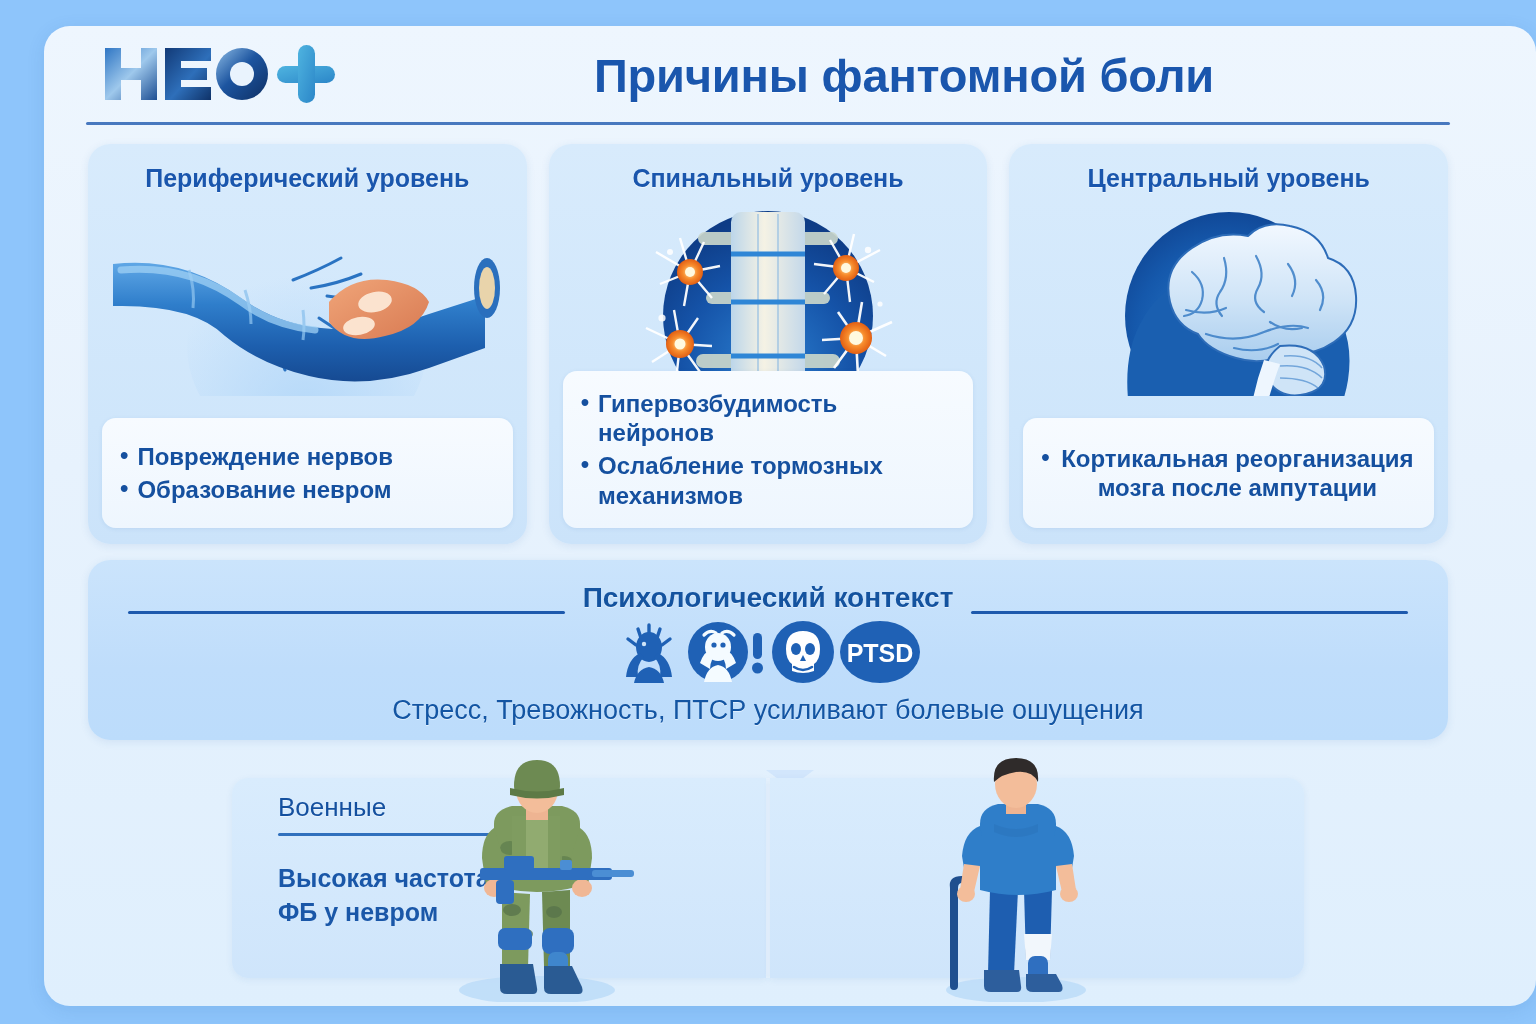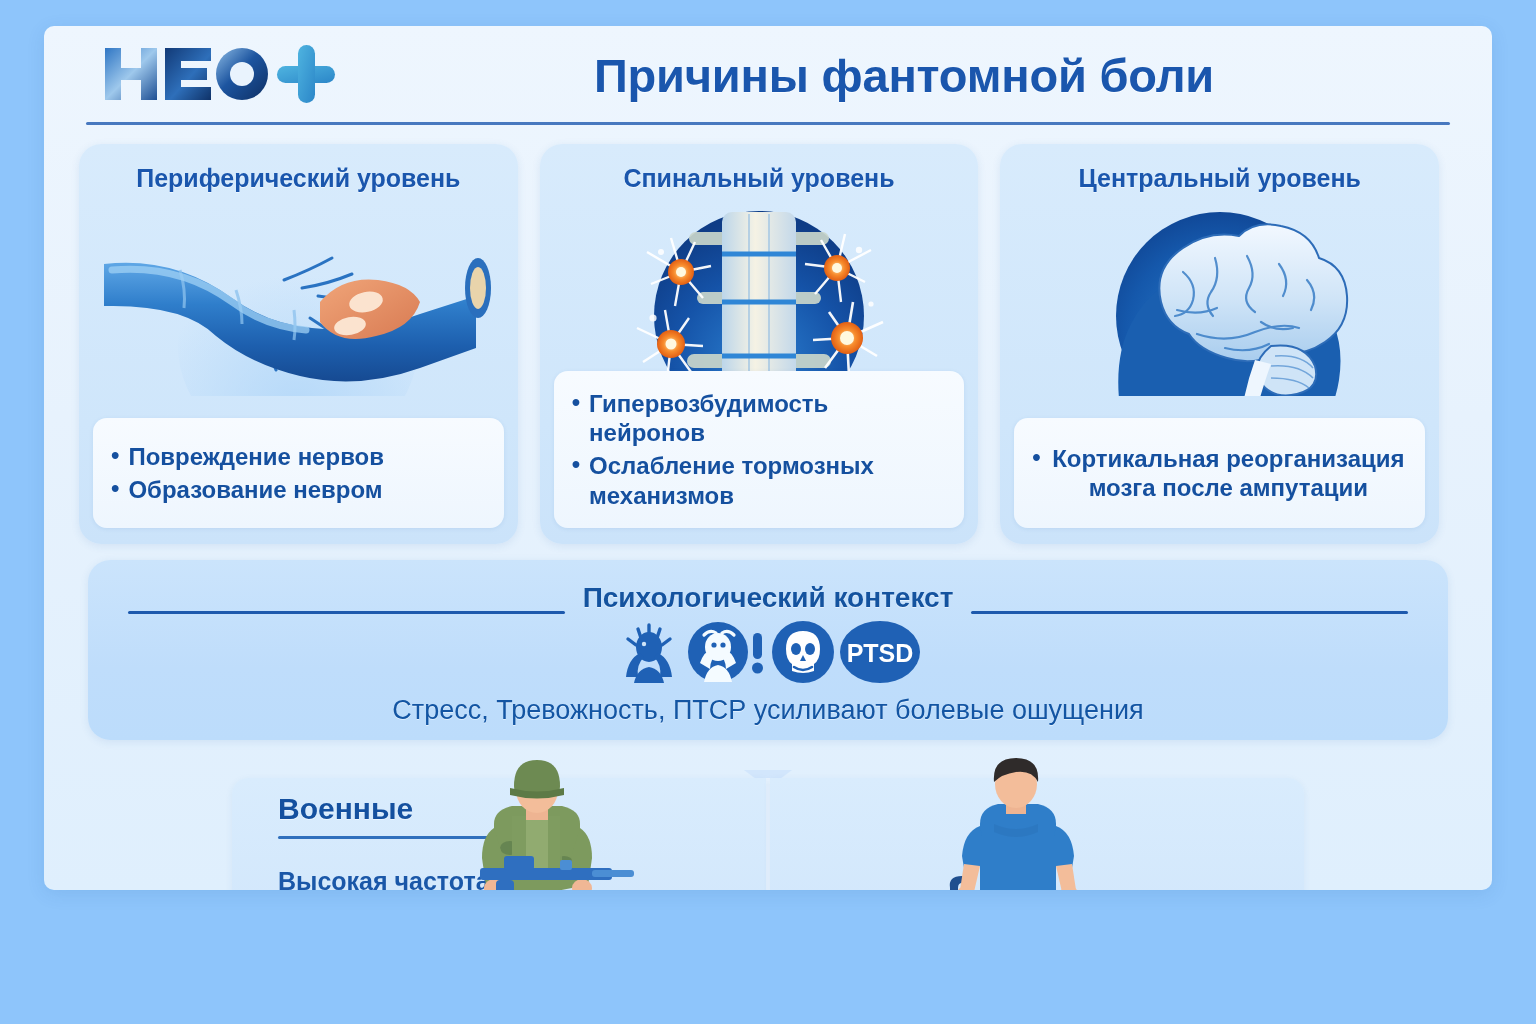--- a/index.html
+++ b/index.html
@@ -5,25 +5,26 @@
   html,body{margin:0;padding:0;}
   body{
     width:1536px;height:1024px;overflow:hidden;
     background:#8ec5fb;
     font-family:"Liberation Sans", sans-serif;
   }
   .stage{position:relative;width:1536px;height:1024px;}
 
   
   .panel{
-    position:absolute;left:44px;top:26px;width:1448px;height:864px;
-    border-radius:10px;
+    position:absolute;left:44px;top:26px;width:1448px;height:980px;
+    border-radius:26px;
     background:linear-gradient(180deg,#eef6fe 0%,#e7f2fd 45%,#dfeffd 100%);
     box-shadow:0 4px 18px rgba(30,90,160,.12);
     overflow:hidden;
+    padding-left:44px;
   }
 
   
   .header{position:absolute;left:0;top:0;width:100%;height:96px;}
   .logo{
     position:absolute;left:55px;top:16px;width:250px;height:64px;
   }
   .logo svg{display:block;}
   .page-title{
     position:absolute;left:330px;top:14px;width:1060px;height:70px;
@@ -32,21 +33,21 @@
     letter-spacing:-.2px;
     text-shadow:0 1px 0 rgba(255,255,255,.7);
   }
   .header-rule{
     position:absolute;left:42px;top:96px;width:1364px;height:3px;
     background:linear-gradient(90deg,#2a62b4,#2a62b4);
     opacity:.85;border-radius:2px;
   }
 
   
-  .cards{position:absolute;left:35px;top:118px;width:1360px;height:400px;
+  .cards{position:absolute;left:44px;top:118px;width:1360px;height:400px;
          display:flex;gap:22px;}
   .card{
     flex:1;border-radius:22px;position:relative;overflow:hidden;
     background:linear-gradient(180deg,#d8ebfc 0%,#cfe6fb 70%,#cbe3fa 100%);
     box-shadow:0 2px 8px rgba(40,100,170,.10);
   }
   .card-title{
     position:absolute;top:20px;left:0;width:100%;text-align:center;
     font-size:25px;font-weight:bold;color:#1a56ad;
     text-shadow:0 1px 0 rgba(255,255,255,.55);
@@ -104,21 +105,21 @@
     background:linear-gradient(180deg,#d9ecfd 0%,#cfe5fb 100%);
     box-shadow:0 2px 7px rgba(40,100,170,.08);
   }
   .cmp-half.left{border-radius:16px 0 0 16px;}
   .cmp-half.right{border-radius:0 16px 16px 0;}
   .cmp-sep{width:4px;height:100%;background:#e8f3fe;}
   .cmp-text{position:absolute;top:14px;width:250px;}
   .cmp-text.l{left:46px;text-align:left;}
   .cmp-text.r{right:46px;text-align:right;}
   .cmp-title{
-    font-size:30px;font-weight:bold;color:#14509f;
+    font-size:26px;font-weight:normal;color:#14509f;
     text-shadow:0 1px 0 rgba(255,255,255,.5);
   }
   .cmp-rule{height:3px;background:#1e63b6;margin-top:10px;border-radius:2px;opacity:.9;}
   .cmp-body{
     margin-top:26px;font-size:25px;color:#1a57a8;font-weight:bold;line-height:1.35;
   }
   .figure{position:absolute;bottom:-24px;}
   .figure.soldier{left:200px;}
   .figure.civilian{right:200px;}
   .figure svg{display:block;}

